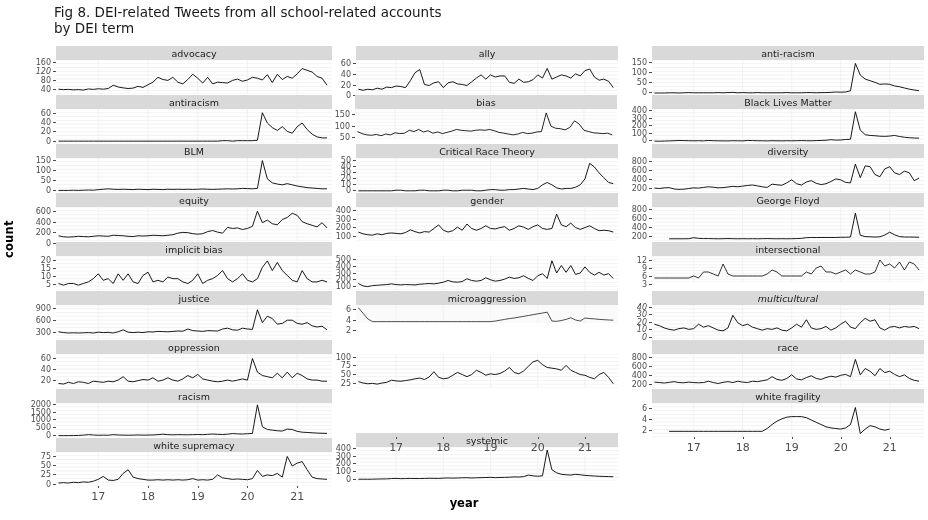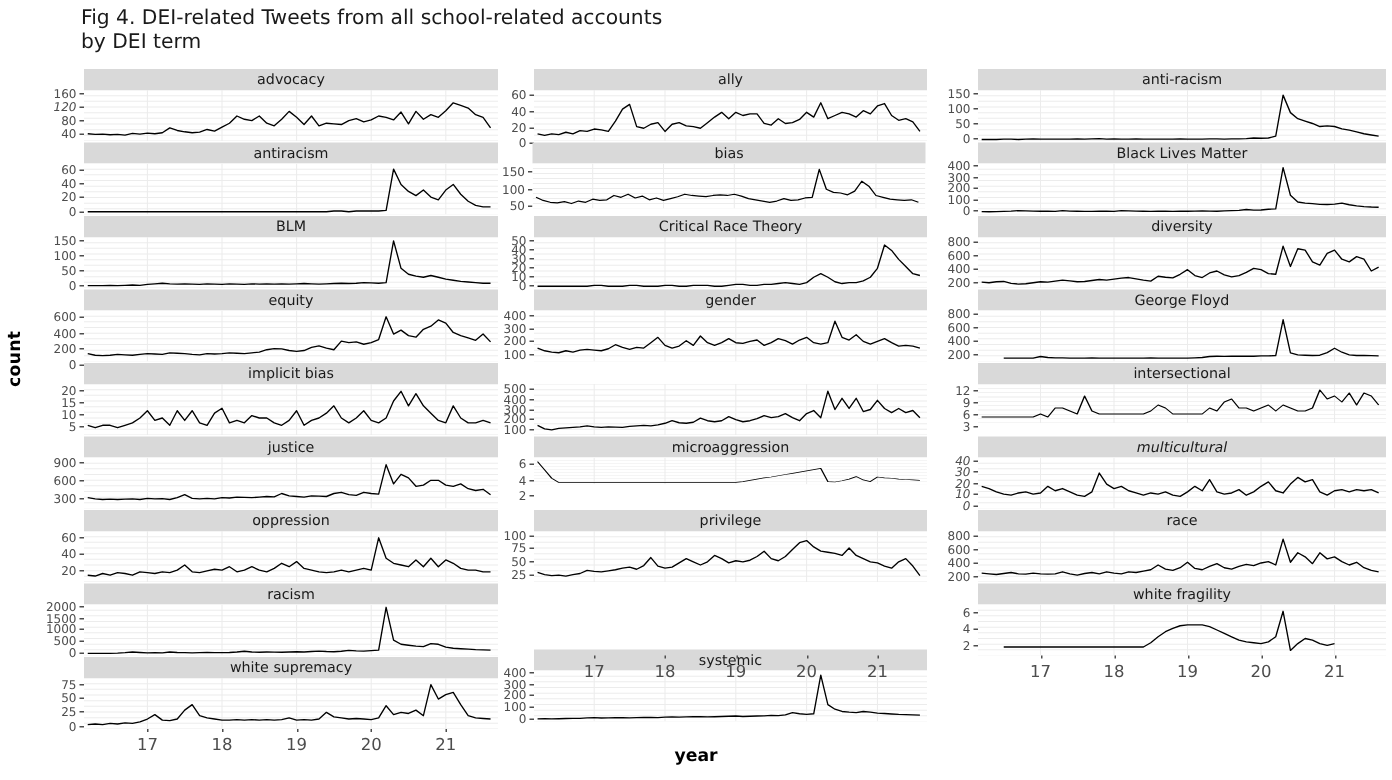--- a/index.html
+++ b/index.html
@@ -106,21 +106,21 @@
     position: absolute;
     top: 0; width: 1px; height: 2px;
     background: #4d4d4d;
   }
 </style>
 </head>
 <body>
 
 <div id="root">
 
-  <div class="fig-title"><span>Fig 4. DEI-related Tweets from all school-related accounts</span>
+  <div class="fig-title"><span>Fig 8. DEI-related Tweets from all school-related accounts</span>
 <span>by DEI term</span></div>
 
   <div class="ylab">count</div>
   <div class="xlab">year</div>
 
   <div id="facets">
       <div class="facet" style="left: 56px; top: 46px; width: 276px; height: 48px;">
         <div class="strip">advocacy</div>
         <div class="ytick-wrap">
           <div class="ytick" style="top: 29.6129px;">40<span class="dash"></span></div>
@@ -722,21 +722,20 @@
               <line x1="92.00000000000006" x2="92.00000000000006" y1="0" y2="34" stroke="#ececec" stroke-width="0.7"></line>
               <line x1="141.7297297297298" x2="141.7297297297298" y1="0" y2="34" stroke="#ececec" stroke-width="0.7"></line>
               <line x1="191.4594594594595" x2="191.4594594594595" y1="0" y2="34" stroke="#ececec" stroke-width="0.7"></line>
               <line x1="241.18918918918925" x2="241.18918918918925" y1="0" y2="34" stroke="#ececec" stroke-width="0.7"></line>
             </g>
             <path d="M2.49,29.47 L7.46,30.03 L12.43,28.33 L17.41,29.47 L22.38,27.77 L27.35,28.33 L32.32,29.47 L37.30,27.20 L42.27,27.77 L47.24,28.33 L52.22,27.20 L57.19,27.77 L62.16,26.07 L67.14,22.67 L72.11,27.20 L77.08,27.77 L82.05,26.63 L87.03,25.50 L92.00,26.07 L96.97,23.80 L101.95,27.20 L106.92,26.07 L111.89,23.80 L116.86,26.07 L121.84,27.20 L126.81,24.93 L131.78,21.53 L136.76,23.80 L141.73,20.40 L146.70,24.93 L151.68,26.07 L156.65,27.20 L161.62,27.77 L166.59,27.20 L171.57,26.07 L176.54,27.20 L181.51,26.07 L186.49,24.93 L191.46,26.07 L196.43,4.53 L201.41,18.13 L206.38,21.53 L211.35,22.67 L216.32,23.80 L221.30,19.27 L226.27,23.80 L231.24,18.13 L236.22,23.80 L241.19,19.27 L246.16,21.53 L251.14,24.93 L256.11,26.07 L261.08,26.07 L266.05,27.20 L271.03,27.20" fill="none" stroke="#000000" stroke-width="0.9" stroke-linejoin="round"></path>
           </svg>
         </div>
       </div>
       <div class="facet" style="left: 356px; top: 340px; width: 262px; height: 48px;">
-        <div class="strip">privilege</div>
         <div class="ytick-wrap">
           <div class="ytick" style="top: 30.1042px;">25<span class="dash"></span></div>
           <div class="ytick" style="top: 21.25px;">50<span class="dash"></span></div>
           <div class="ytick" style="top: 12.3958px;">75<span class="dash"></span></div>
           <div class="ytick" style="top: 3.54167px;">100<span class="dash"></span></div>
         </div>
         <div class="panel">
           <svg viewBox="0 0 262 34" preserveAspectRatio="none">
             <rect x="0" y="0" width="262" height="34" fill="#ffffff"></rect>
             <g>

